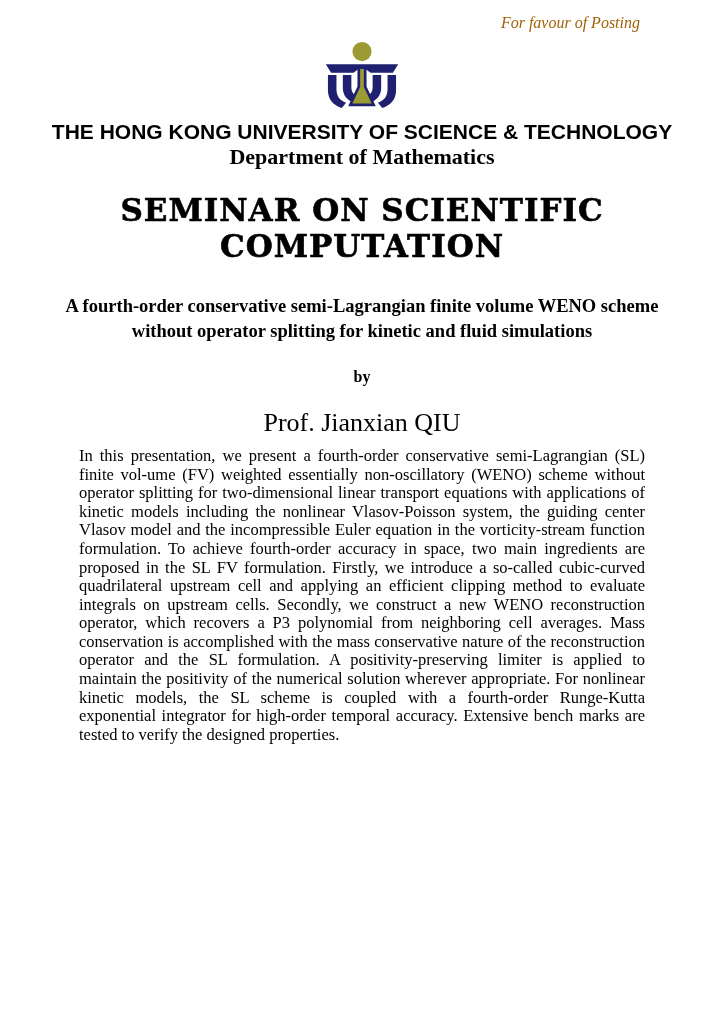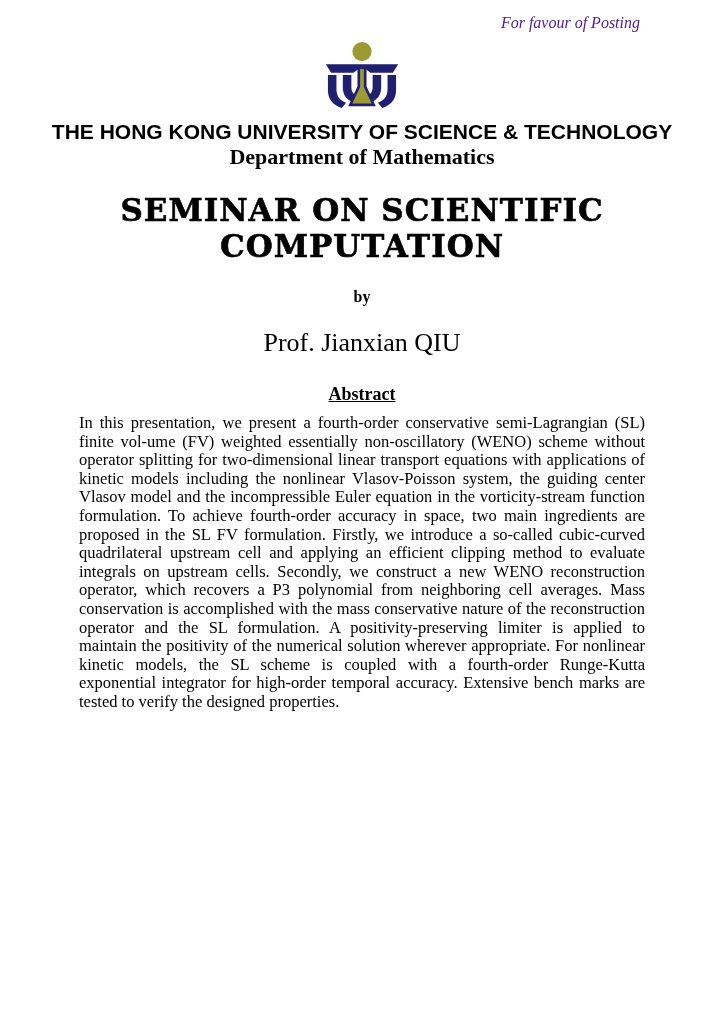--- a/index.html
+++ b/index.html
@@ -11,21 +11,21 @@
     background: #ffffff;
     overflow: hidden;
     font-family: "Liberation Serif", serif;
     color: #000;
   }
   .posting-note {
     text-align: right;
     padding: 14px 84px 0 0;
     font-style: italic;
     font-size: 16px;
-    color: #4c1d95;
+    color: #a16207;
     font-family: "Liberation Serif", serif;
   }
   .logo-wrap {
     margin: 10px auto 0;
     width: 90px;
     height: 66px;
     display: flex;
     align-items: center;
     justify-content: center;
   }
@@ -118,27 +118,27 @@
       <path d="M37 24 h6 v18 l8 17 h-22 l8 -17 z" fill="#9C9A33" stroke="#1F2070" stroke-width="2.5"></path>
     </svg>
   </div>
 
   <div class="university">THE HONG KONG UNIVERSITY OF SCIENCE &amp; TECHNOLOGY</div>
 
   <div class="department">Department of Mathematics</div>
 
   <div class="seminar-series">SEMINAR ON SCIENTIFIC COMPUTATION</div>
 
+  <div class="talk-title">A fourth-order conservative semi-Lagrangian finite volume WENO scheme without operator splitting for kinetic and fluid simulations</div>
 
   <div class="by-label">by</div>
 
   <div class="speaker">Prof. Jianxian QIU</div>
 
 
-  <div class="abstract-heading">Abstract</div>
 
   <div class="abstract-body">In this presentation, we present a fourth-order conservative semi-Lagrangian (SL) finite vol-ume (FV) weighted essentially non-oscillatory (WENO) scheme without operator splitting for two-dimensional linear transport equations with applications of kinetic models including the nonlinear Vlasov-Poisson system, the guiding center Vlasov model and the incompressible Euler equation in the vorticity-stream function formulation. To achieve fourth-order accuracy in space, two main ingredients are proposed in the SL FV formulation. Firstly, we introduce a so-called cubic-curved quadrilateral upstream cell and applying an efficient clipping method to evaluate integrals on upstream cells. Secondly, we construct a new WENO reconstruction operator, which recovers a P3 polynomial from neighboring cell averages. Mass conservation is accomplished with the mass conservative nature of the reconstruction operator and the SL formulation. A positivity-preserving limiter is applied to maintain the positivity of the numerical solution wherever appropriate. For nonlinear kinetic models, the SL scheme is coupled with a fourth-order Runge-Kutta exponential integrator for high-order temporal accuracy. Extensive bench marks are tested to verify the designed properties.</div>
 
   <div class="event-details">
     <div class="detail-row">
       
     </div>
 
   </div>
 

